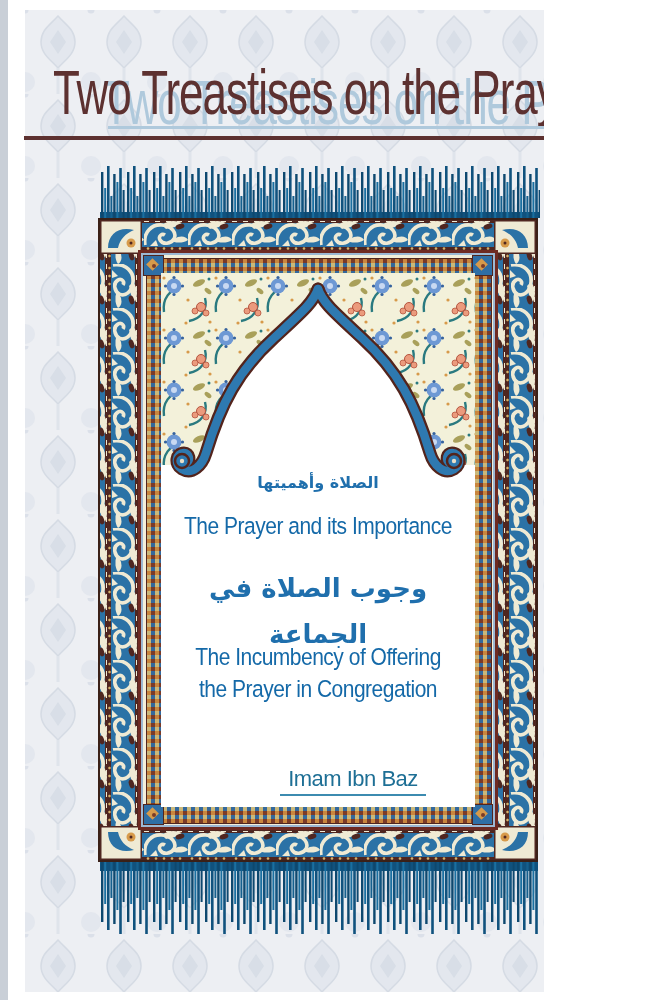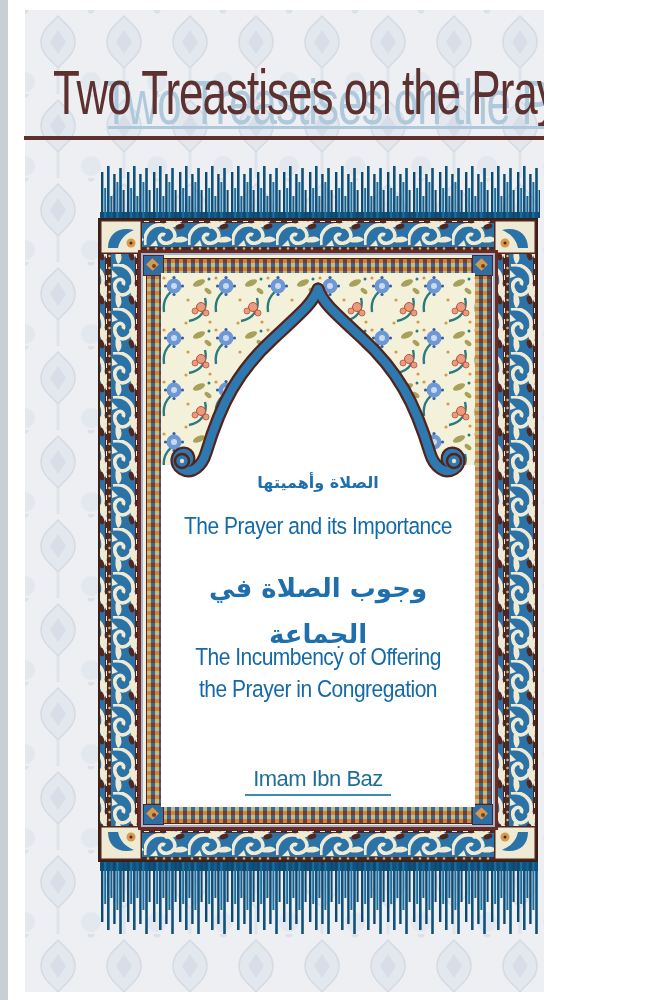--- a/index.html
+++ b/index.html
@@ -58,21 +58,21 @@
 
   .ctext { position:absolute; left:0; width:100%; text-align:center; }
   .ar { font-family:"DejaVu Sans", sans-serif; font-weight:bold; color:#1f6fad; direction:rtl; }
   .en { color:#1469a8; letter-spacing:-0.5px; transform:scaleY(1.15); transform-origin:center top; }
   .ar1 { top:200px; font-size:16px; }
   .en1 { top:239px; font-size:21px; }
   .ar2 { top:300px; font-size:26px; }
   .ar3 { top:334px; font-size:26px;margin-top:12px; }
   .en2a { top:370px; font-size:21px; }
   .en2b { top:402px; font-size:21px; }
-  .author { top:493px; font-size:22px; color:#1e6f95; letter-spacing:-0.5px; }
+  .author { top:493px; font-size:22px; color:#1e6f95; letter-spacing:-0.5px;padding-left:35px; }
   .author span { border-bottom:2px solid #3c8bb0; padding:0 8px 3px; }
 </style>
 </head>
 <body>
 
 <div class="page">
 
   <svg width="0" height="0" style="position:absolute" aria-hidden="true">
     <defs>
       <pattern id="damask" width="66" height="84" patternUnits="userSpaceOnUse">

